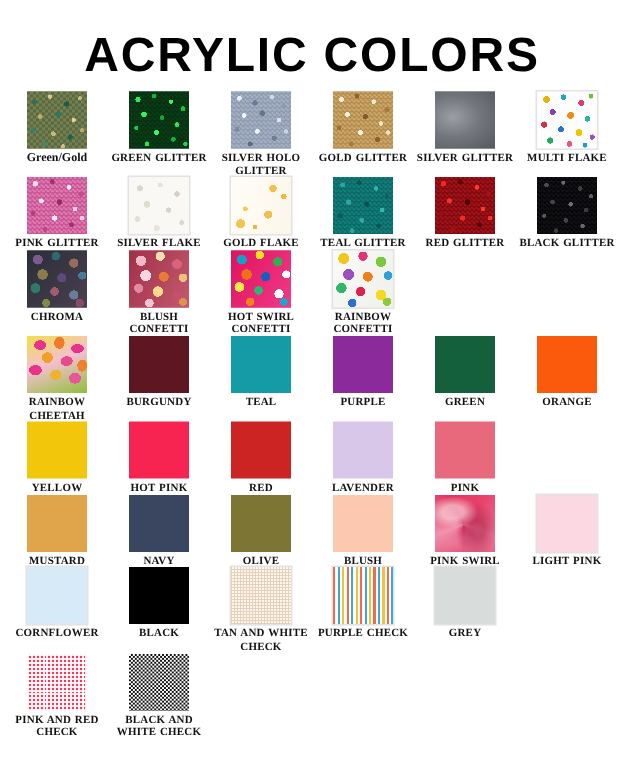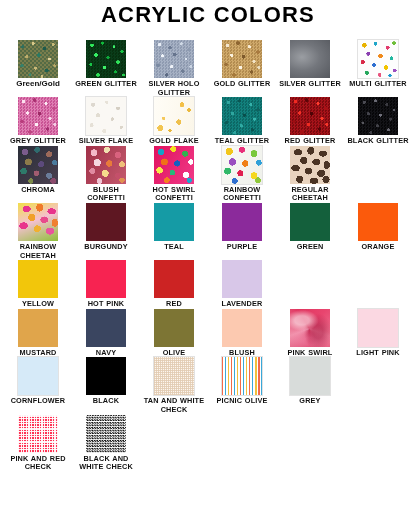--- a/index.html
+++ b/index.html
@@ -5,25 +5,25 @@
   html,body{margin:0;padding:0;}
   body{
     width:416px;height:520px;background:#ffffff;
     font-family:"Liberation Sans","DejaVu Sans",sans-serif;
     overflow:hidden;
   }
   .page{position:relative;width:416px;height:520px;background:#fff;}
 
   .title{
     text-align:center;
-    font-size:22px;
+    font-size:32px;
     font-weight:bold;
     letter-spacing:1.2px;
     color:#000;
-    padding-top:0;
+    padding-top:21px;
     line-height:30px;
     font-family:"Liberation Sans","DejaVu Sans",sans-serif;
   }
 
   .grid{
     position:relative;
     margin-top:10px;
     padding:0 4px;
   }
   .row{
@@ -50,20 +50,21 @@
   .lb{
     margin-top:2px;
     font-size:7.3px;
     font-weight:bold;
     letter-spacing:0.15px;
     text-align:center;
     color:#111;
     line-height:8.6px;
     width:66px;
     word-spacing:0.5px;
+    font-family:Liberation Serif, serif;
   }
   .lb.mixed{font-size:8px;letter-spacing:0;}
 
   
   .tx-greengold{
     background-color:#6c7344;
     background-image:
       radial-gradient(circle at 12% 18%, #2f6f5e 0 1.6px, transparent 1.7px),
       radial-gradient(circle at 38% 9%, #d8c98a 0 1.4px, transparent 1.5px),
       radial-gradient(circle at 66% 22%, #1d5a4c 0 1.7px, transparent 1.8px),
@@ -423,27 +424,27 @@
         <div class="cell">
           <div class="sw tx-goldglitter"></div>
           <div class="lb">GOLD  GLITTER</div>
         </div>
         <div class="cell">
           <div class="sw tx-silverglitter"></div>
           <div class="lb">SILVER GLITTER</div>
         </div>
         <div class="cell">
           <div class="sw tx-multiflakes bordered"></div>
-          <div class="lb">MULTI GLITTER</div>
+          <div class="lb">MULTI FLAKE</div>
         </div>
       </div>
       <div class="row">
         <div class="cell">
           <div class="sw tx-pinkglitter"></div>
-          <div class="lb">GREY GLITTER</div>
+          <div class="lb">PINK GLITTER</div>
         </div>
         <div class="cell">
           <div class="sw tx-silverflake bordered"></div>
           <div class="lb">SILVER FLAKE</div>
         </div>
         <div class="cell">
           <div class="sw tx-goldflake bordered"></div>
           <div class="lb">GOLD FLAKE</div>
         </div>
         <div class="cell">
@@ -469,24 +470,20 @@
           <div class="lb">BLUSH CONFETTI</div>
         </div>
         <div class="cell">
           <div class="sw tx-hotpinkconfetti"></div>
           <div class="lb">HOT SWIRL CONFETTI</div>
         </div>
         <div class="cell">
           <div class="sw tx-rainbowconfetti bordered"></div>
           <div class="lb">RAINBOW CONFETTI</div>
         </div>
-        <div class="cell">
-          <div class="sw tx-regularcheetah"></div>
-          <div class="lb">REGULAR CHEETAH</div>
-        </div>
       </div>
       <div class="row">
         <div class="cell">
           <div class="sw tx-rainbowcheetah"></div>
           <div class="lb">RAINBOW CHEETAH</div>
         </div>
         <div class="cell">
           <div class="sw" style="background: rgb(94, 23, 34);"></div>
           <div class="lb">BURGUNDY</div>
         </div>
@@ -517,20 +514,24 @@
           <div class="lb">HOT PINK</div>
         </div>
         <div class="cell">
           <div class="sw" style="background: rgb(204, 35, 35);"></div>
           <div class="lb">RED</div>
         </div>
         <div class="cell">
           <div class="sw" style="background: rgb(216, 199, 232);"></div>
           <div class="lb">LAVENDER</div>
         </div>
+        <div class="cell">
+          <div class="sw" style="background: rgb(232, 105, 123);"></div>
+          <div class="lb">PINK</div>
+        </div>
       </div>
       <div class="row">
         <div class="cell">
           <div class="sw" style="background: rgb(224, 165, 75);"></div>
           <div class="lb">MUSTARD</div>
         </div>
         <div class="cell">
           <div class="sw" style="background: rgb(58, 69, 96);"></div>
           <div class="lb">NAVY</div>
         </div>
@@ -559,21 +560,21 @@
         <div class="cell">
           <div class="sw" style="background: rgb(0, 0, 0);"></div>
           <div class="lb">BLACK</div>
         </div>
         <div class="cell">
           <div class="sw tx-tanwhitecheck bordered"></div>
           <div class="lb">TAN AND WHITE CHECK</div>
         </div>
         <div class="cell">
           <div class="sw tx-picniccheck bordered"></div>
-          <div class="lb">PICNIC OLIVE</div>
+          <div class="lb">PURPLE CHECK</div>
         </div>
         <div class="cell">
           <div class="sw bordered" style="background: rgb(216, 220, 218);"></div>
           <div class="lb">GREY</div>
         </div>
       </div>
       <div class="row">
         <div class="cell">
           <div class="sw tx-pinkredcheck"></div>
           <div class="lb">PINK AND RED CHECK</div>

